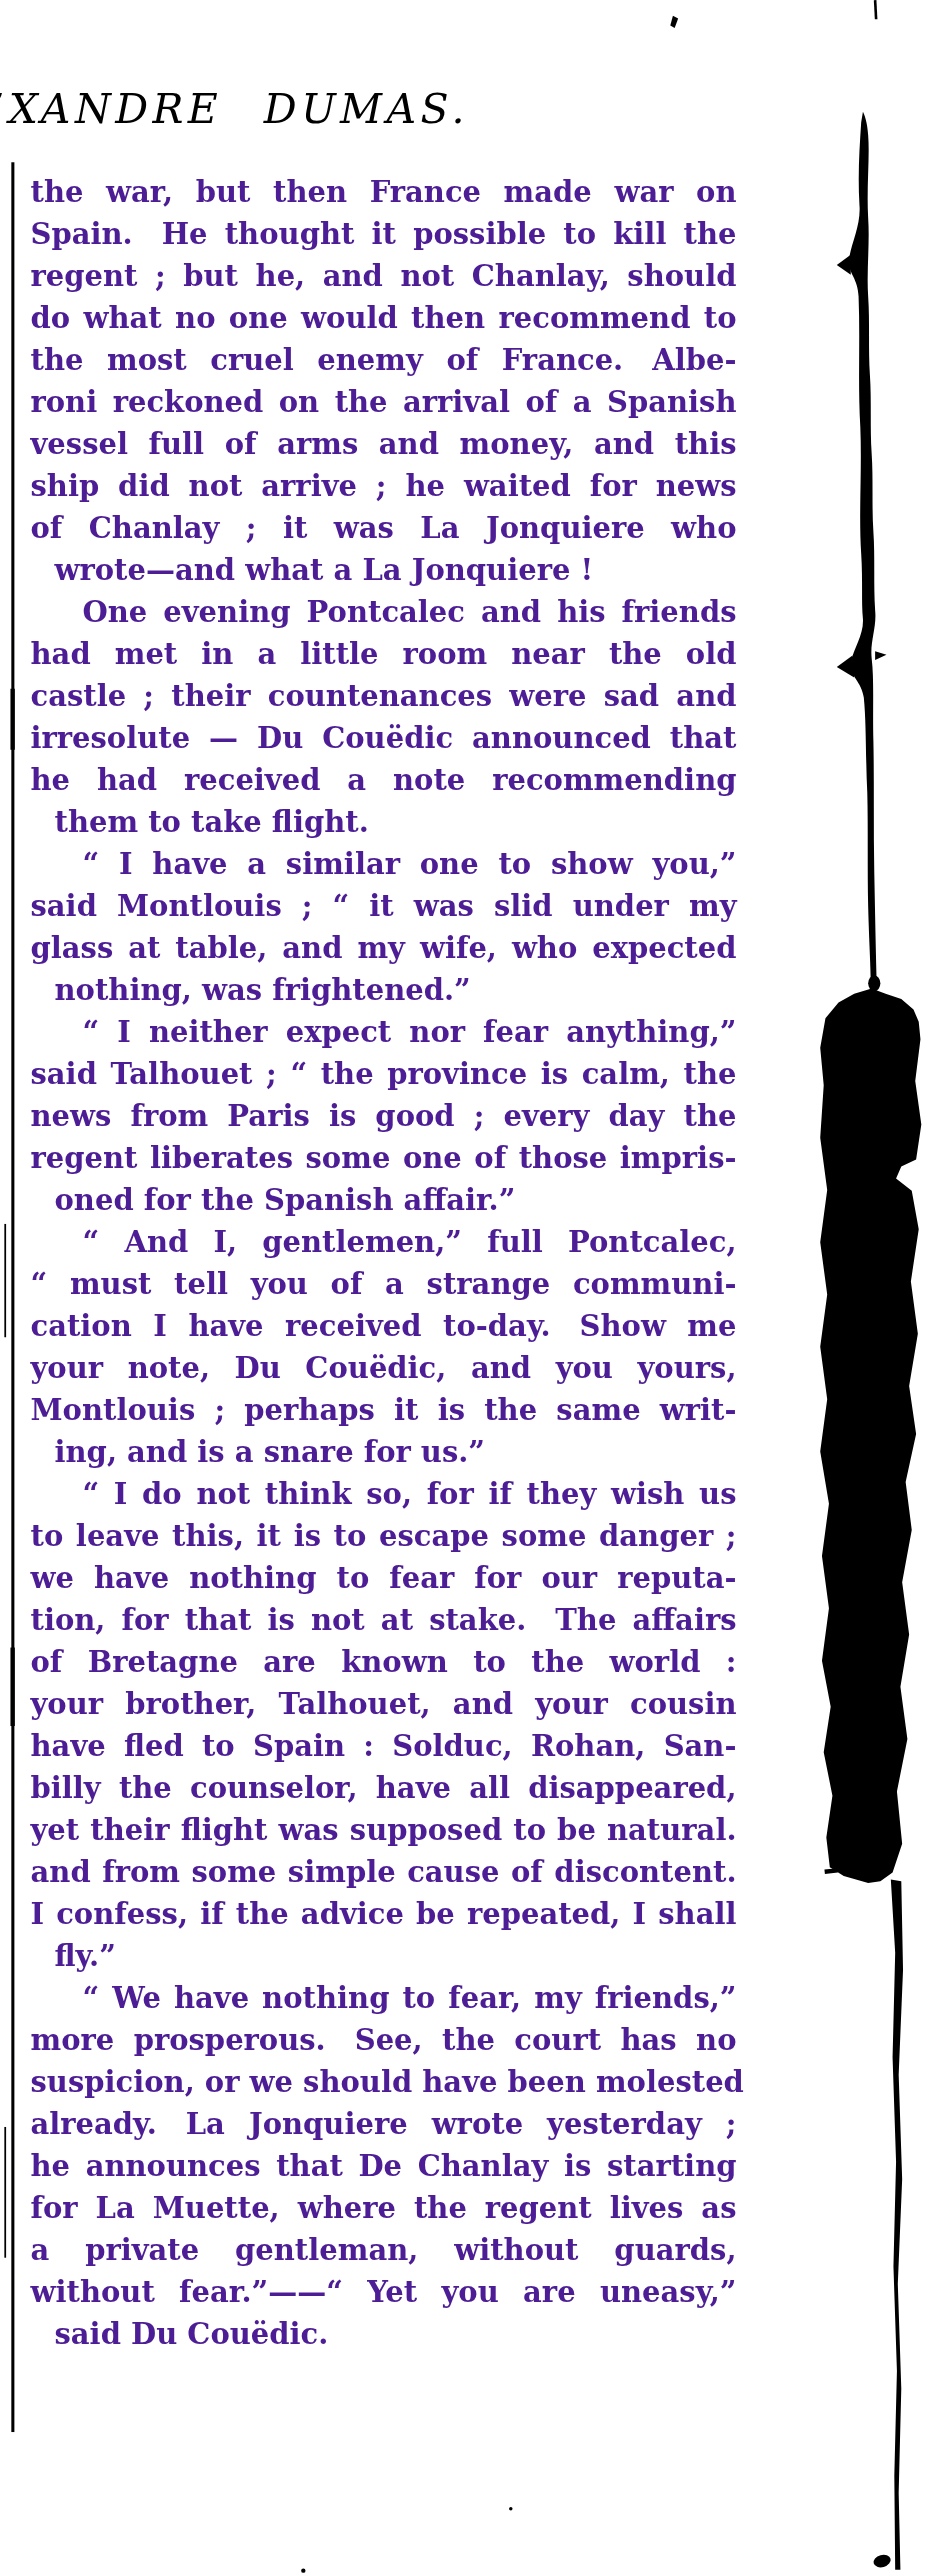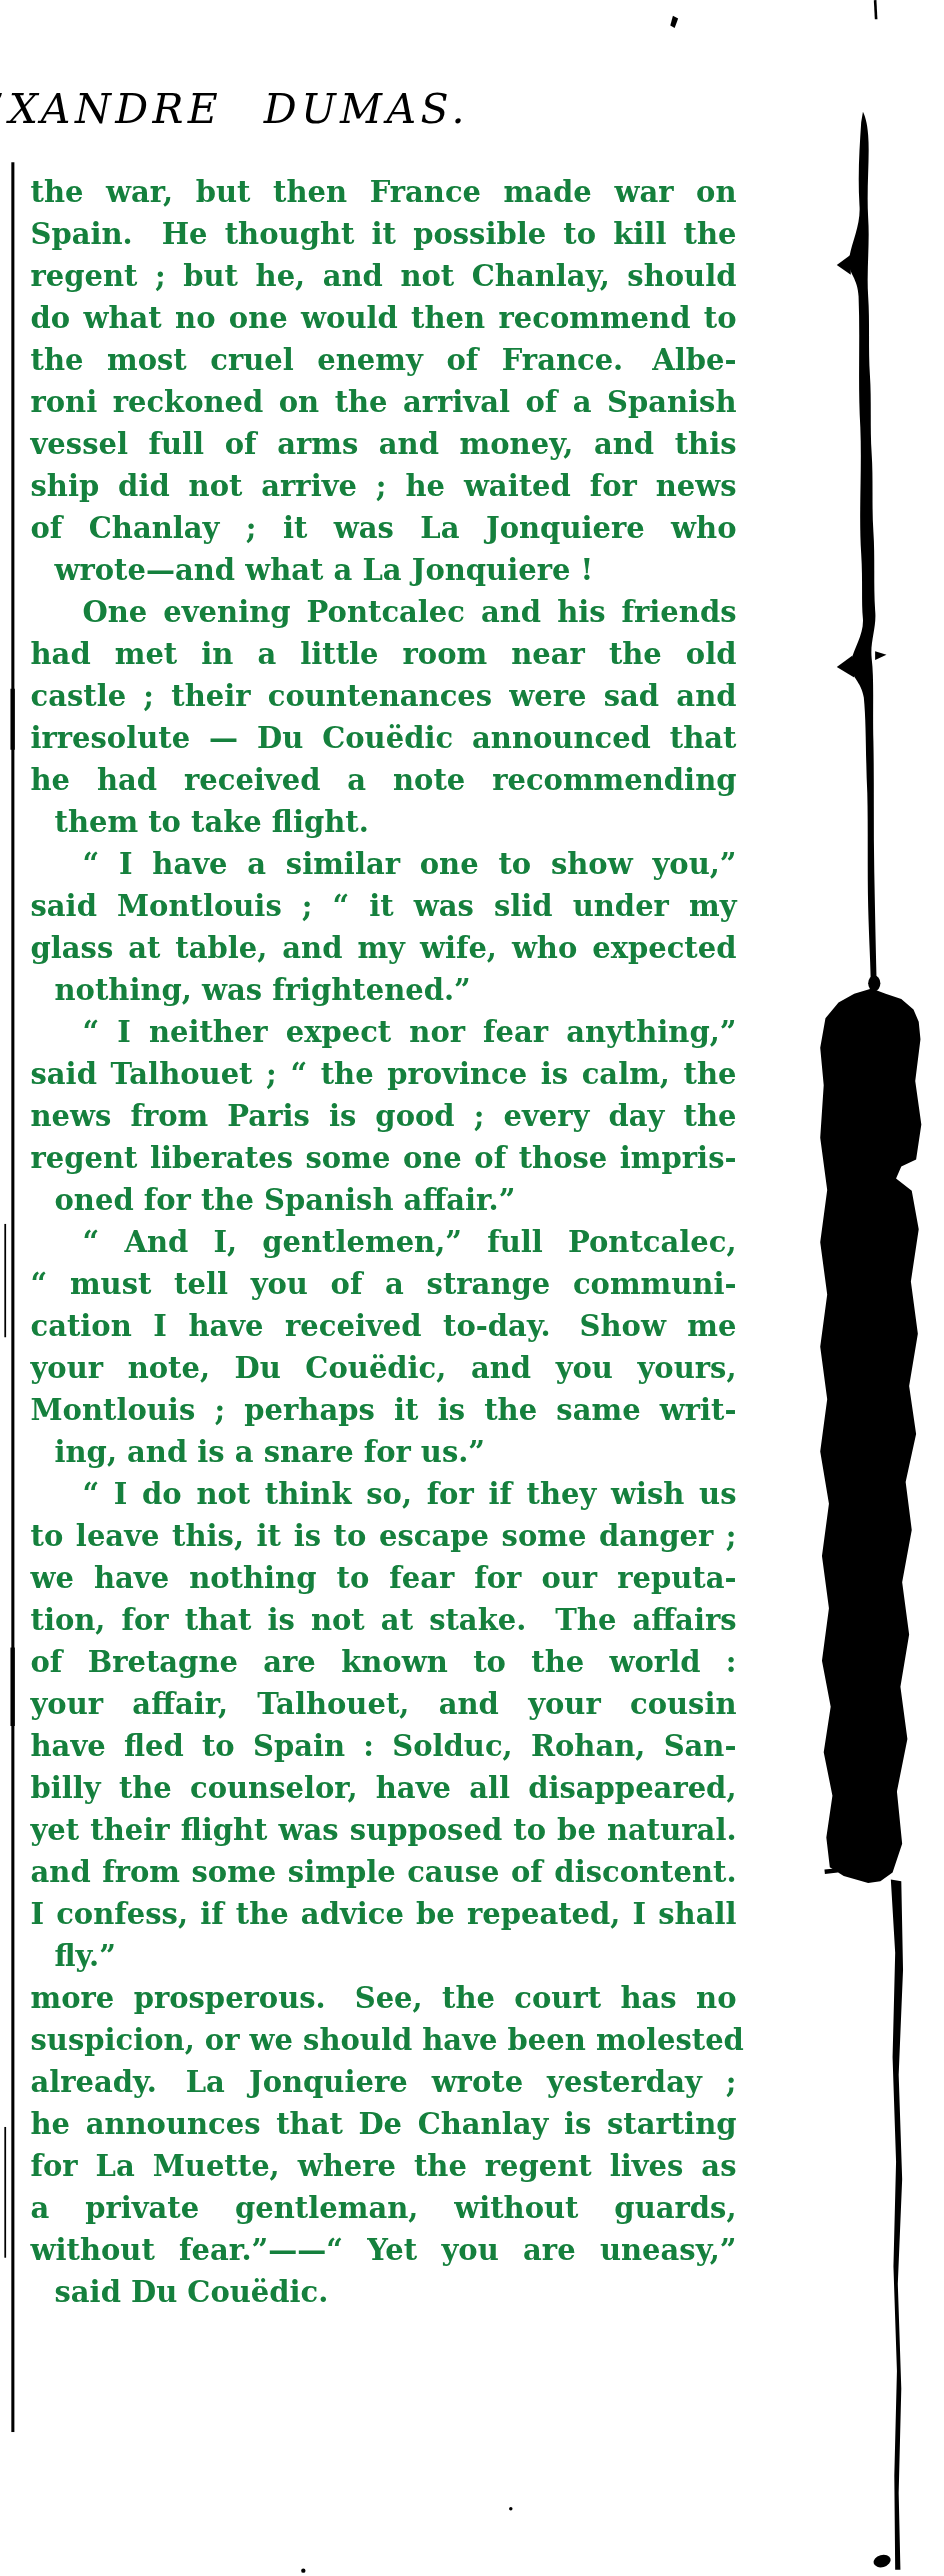--- a/index.html
+++ b/index.html
@@ -31,21 +31,21 @@
     color: #000000;
   }
   .text-col {
     position: absolute;
     left: 30.5px;
     top: 171px;
     width: 706px;
     font-family: "DejaVu Serif", "Liberation Serif", serif;
     font-weight: bold;
     font-size: 29px;
-    color: #15803d;
+    color: #4c1d95;
   }
   .line {
     height: 42px;
     line-height: 42px;
     white-space: nowrap;
     overflow: visible;
     text-align: justify;
     text-align-last: justify;
     text-justify: inter-word;
   }
@@ -96,27 +96,28 @@
       <div class="line">“ must tell you of a strange communi-</div>
       <div class="line">cation I have received to-day. Show me</div>
       <div class="line">your note, Du Couëdic, and you yours,</div>
       <div class="line">Montlouis ; perhaps it is the same writ-</div>
       <div class="line last">ing, and is a snare for us.”</div>
       <div class="line indent">“ I do not think so, for if they wish us</div>
       <div class="line">to leave this, it is to escape some danger ;</div>
       <div class="line">we have nothing to fear for our reputa-</div>
       <div class="line">tion, for that is not at stake. The affairs</div>
       <div class="line">of Bretagne are known to the world :</div>
-      <div class="line">your affair, Talhouet, and your cousin</div>
+      <div class="line">your brother, Talhouet, and your cousin</div>
       <div class="line">have fled to Spain : Solduc, Rohan, San-</div>
       <div class="line">billy the counselor, have all disappeared,</div>
       <div class="line">yet their flight was supposed to be natural.</div>
       <div class="line">and from some simple cause of discontent.</div>
       <div class="line">I confess, if the advice be repeated, I shall</div>
       <div class="line last">fly.”</div>
+      <div class="line indent">“ We have nothing to fear, my friends,”</div>
       <div class="line">more prosperous. See, the court has no</div>
       <div class="line">suspicion, or we should have been molested</div>
       <div class="line">already. La Jonquiere wrote yesterday ;</div>
       <div class="line">he announces that De Chanlay is starting</div>
       <div class="line">for La Muette, where the regent lives as</div>
       <div class="line">a private gentleman, without guards,</div>
       <div class="line">without fear.”——“ Yet you are uneasy,”</div>
       <div class="line last">said Du Couëdic.</div>
     </div>
 

